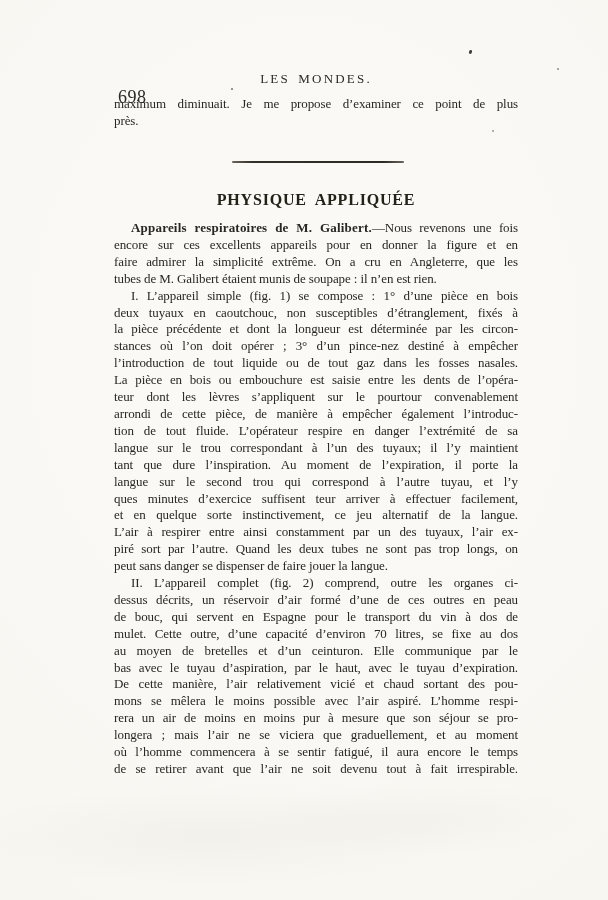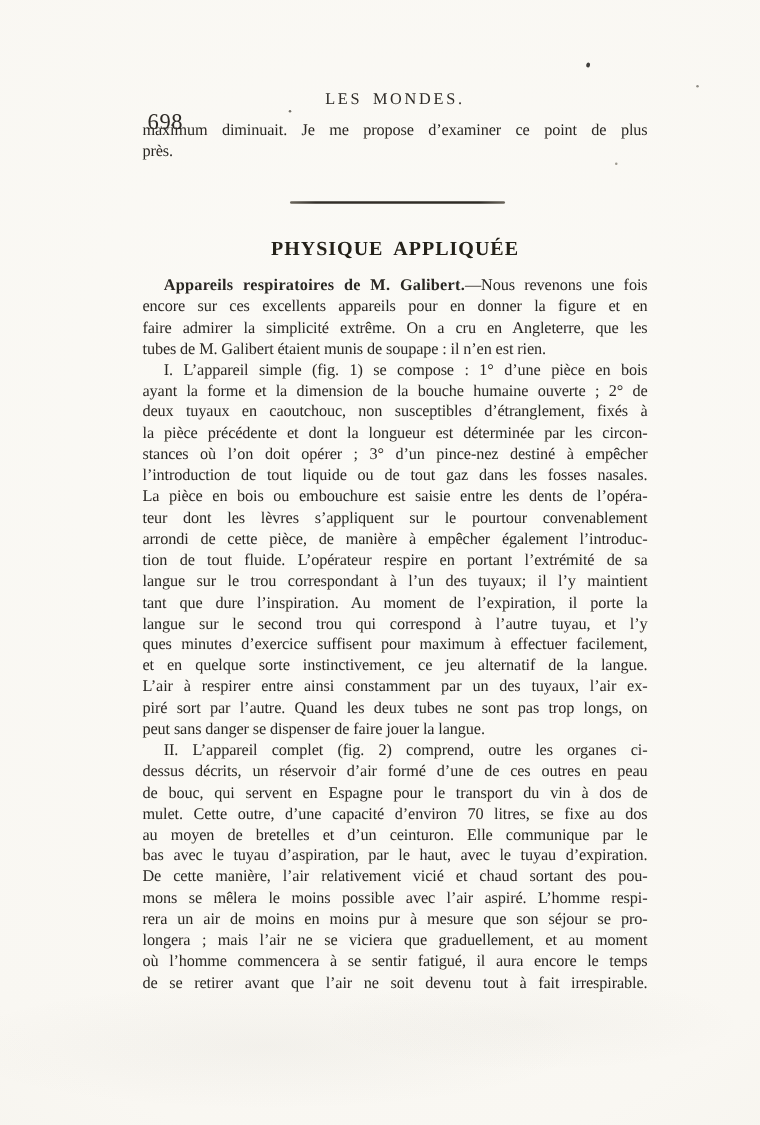--- a/index.html
+++ b/index.html
@@ -141,33 +141,32 @@
       </div>
       <div class="ln">encore sur ces excellents appareils pour en donner la figure et en</div>
       <div class="ln">faire admirer la simplicité extrême. On a cru en Angleterre, que les</div>
       <div class="ln last">tubes de M. Galibert étaient munis de soupape : il n’en est rien.</div>
     </div>
 
     <div class="para">
       <div class="ln first">
         <span>I. </span><span class="apparatus-italic">L’appareil simple</span><span> (fig. 1) se compose : 1° d’une pièce en bois</span>
       </div>
-      <div class="ln">ayant la forme et la dimension de la bouche humaine ouverte ; 2° de</div>
       <div class="ln">deux tuyaux en caoutchouc, non susceptibles d’étranglement, fixés à</div>
       <div class="ln">la pièce précédente et dont la longueur est déterminée par les circon-</div>
       <div class="ln">stances où l’on doit opérer ; 3° d’un pince-nez destiné à empêcher</div>
       <div class="ln">l’introduction de tout liquide ou de tout gaz dans les fosses nasales.</div>
       <div class="ln">La pièce en bois ou embouchure est saisie entre les dents de l’opéra-</div>
       <div class="ln">teur dont les lèvres s’appliquent sur le pourtour convenablement</div>
       <div class="ln">arrondi de cette pièce, de manière à empêcher également l’introduc-</div>
-      <div class="ln">tion de tout fluide. L’opérateur respire en portant l’extrémité de sa</div>
+      <div class="ln">tion de tout fluide. L’opérateur respire en danger l’extrémité de sa</div>
       <div class="ln">langue sur le trou correspondant à l’un des tuyaux; il l’y maintient</div>
       <div class="ln">tant que dure l’inspiration. Au moment de l’expiration, il porte la</div>
       <div class="ln">langue sur le second trou qui correspond à l’autre tuyau, et l’y</div>
-      <div class="ln">ques minutes d’exercice suffisent pour maximum à effectuer facilement,</div>
+      <div class="ln">ques minutes d’exercice suffisent teur arriver à effectuer facilement,</div>
       <div class="ln">et en quelque sorte instinctivement, ce jeu alternatif de la langue.</div>
       <div class="ln">L’air à respirer entre ainsi constamment par un des tuyaux, l’air ex-</div>
       <div class="ln">piré sort par l’autre. Quand les deux tubes ne sont pas trop longs, on</div>
       <div class="ln last">peut sans danger se dispenser de faire jouer la langue.</div>
     </div>
 
     <div class="para">
       <div class="ln first">
         <span>II. </span><span class="apparatus-italic">L’appareil complet</span><span> (fig. 2) comprend, outre les organes ci-</span>
       </div>

